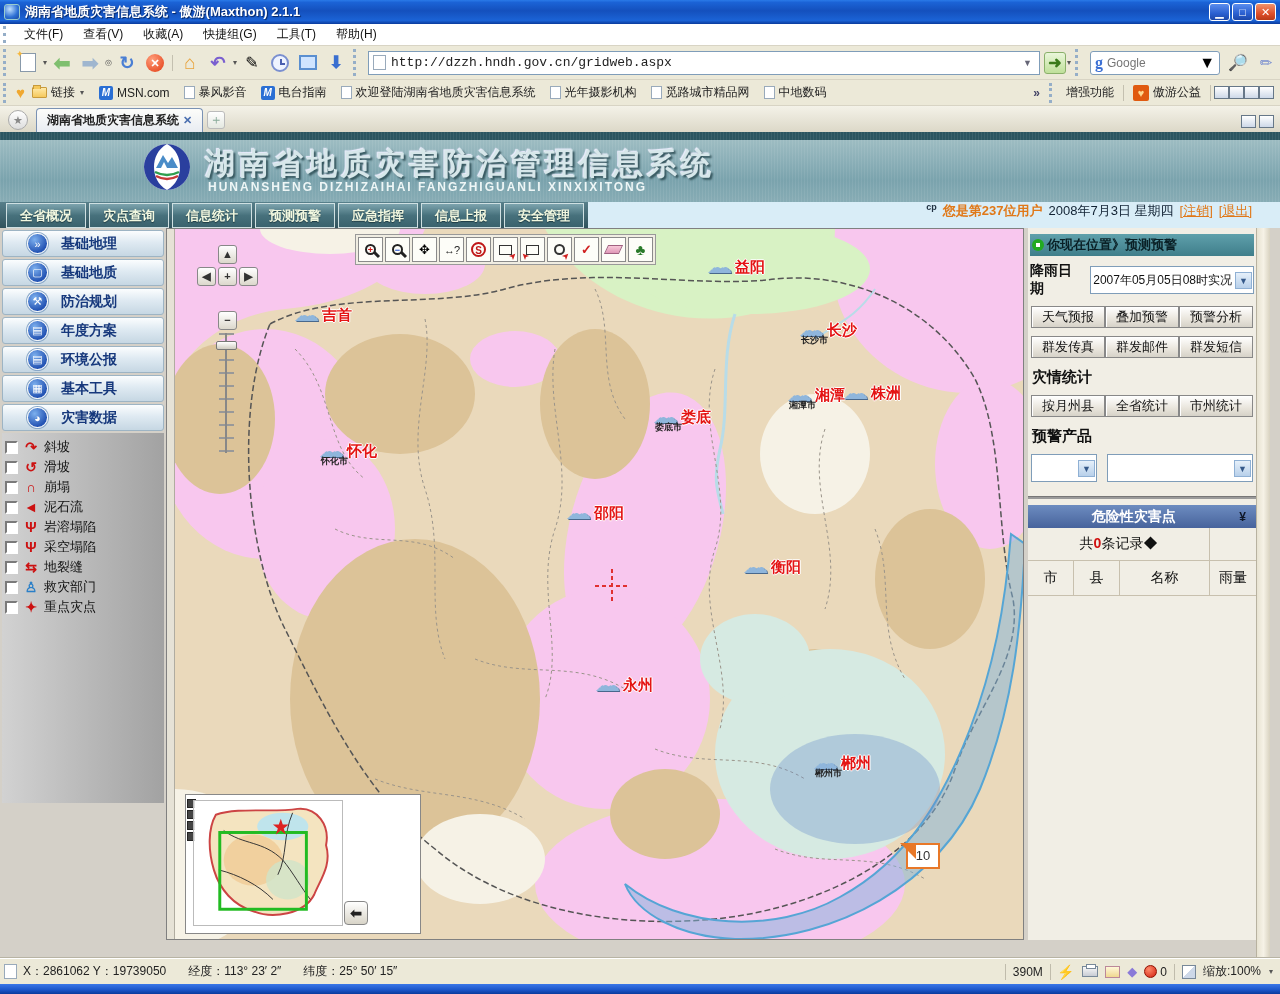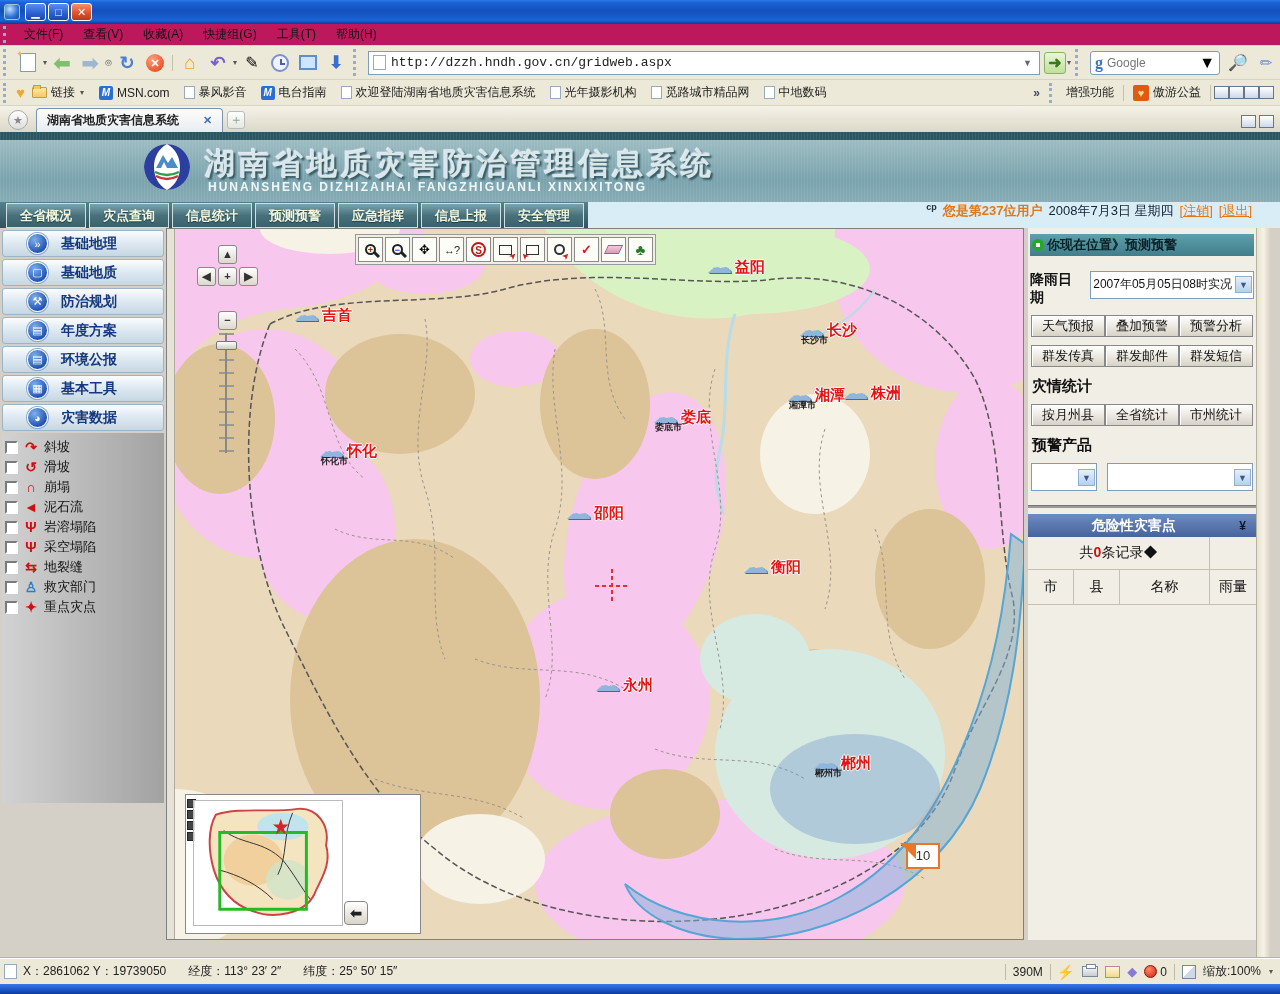--- a/index.html
+++ b/index.html
@@ -14,21 +14,21 @@
     background:radial-gradient(circle at 35% 30%,#bfe0ff,#2c6fd4 60%,#1a4aa0); border:1px solid #9cc;
     margin-right:5px; }
   .titlebar .ttext { font-size:13px; font-weight:bold; text-shadow:1px 1px 1px #05235e; flex:1; }
   .winbtns { display:flex; gap:2px; }
   .winbtn { width:21px; height:18px; border:1px solid #fff; border-radius:3px; color:#fff;
     font-size:11px; line-height:16px; text-align:center;
     background:linear-gradient(180deg,#5a8dee,#2a5fd0 60%,#1d47a8); }
   .winbtn.close { background:linear-gradient(180deg,#f0936c,#df4f2a 60%,#b93a18); }
 
   
-  .menubar { position:absolute; top:24px; left:0; right:0; height:22px; background:#be185d;
+  .menubar { position:absolute; top:24px; left:0; right:0; height:22px; background:#ffffff;
     display:flex; align-items:center; font-size:12px; color:#111; border-bottom:1px solid #d8d4c4; }
   .menubar .grip, .grip { width:5px; height:80%; border-left:3px dotted #95aec8; margin:0 6px 0 3px; }
   .menuitem { padding:2px 10px; }
 
   
   .toolbar { position:absolute; top:46px; left:0; right:0; height:34px; background:#ece9d8;
     display:flex; align-items:center; border-bottom:1px solid #d8d4c4; }
   .tbico { width:24px; height:24px; display:flex; align-items:center; justify-content:center;
     font-size:16px; margin:0 2px; border-radius:3px; }
   .caret { font-size:8px; color:#555; margin:0 1px; }
@@ -70,21 +70,21 @@
   .bmx { display:flex; align-items:center; gap:4px; padding:2px 6px; }
   .sep { width:1px; height:16px; background:#c4c0b0; margin:0 3px; }
   .squareic { width:15px; height:13px; border:1px solid #678; background:linear-gradient(180deg,#fff,#cdd8e8); }
   .maxheart { width:16px; height:16px; background:#e05a10; border-radius:2px; color:#ffd890; text-align:center; line-height:16px; font-size:11px; }
 
   
   .tabbar { position:absolute; top:106px; left:0; right:0; height:26px;
     background:linear-gradient(180deg,#f4f2e8,#dcd8c8); display:flex; align-items:flex-end; }
   .tabstar { width:20px; height:20px; border:1px solid #aaa; border-radius:50%; background:linear-gradient(180deg,#fff,#ddd);
     color:#888; text-align:center; line-height:18px; font-size:11px; margin:0 8px 2px 8px; }
-  .tab { display:flex; align-items:center; gap:24px; height:24px; padding:0 10px;
+  .tab { display:flex; align-items:center; gap:4px; height:24px; padding:0 10px;
     background:linear-gradient(180deg,#fdfdfa,#e8ecf2); border:1px solid #7a92b4; border-bottom:none;
     border-radius:4px 4px 0 0; font-size:12px; font-weight:bold; color:#222; }
   .tab .tclose { color:#4a6fb0; font-size:11px; font-weight:bold; }
   .newtab { width:18px; height:18px; margin:0 0 3px 4px; color:#8a9; border:1px solid #bbb; border-radius:3px;
     background:linear-gradient(180deg,#fff,#e4e8e0); text-align:center; line-height:16px; font-size:13px; }
   .tabend { margin-left:auto; display:flex; gap:3px; padding:0 6px 4px 0; }
 
   
   .page { position:absolute; top:132px; left:0; right:0; height:826px; background:#d4d0c8; }
   .banner { position:absolute; top:0; left:0; right:0; height:88px;
@@ -181,21 +181,21 @@
   .ovbtns span { width:9px; height:9px; background:#444; border:1px solid #222; }
   .ovarrow { position:absolute; left:158px; top:106px; width:24px; height:24px; border:1px solid #888; border-radius:4px;
     background:linear-gradient(180deg,#fff,#d8d4c8); text-align:center; line-height:22px; font-size:14px; color:#222; font-weight:bold; }
 
   
   .rightpanel { position:absolute; left:1028px; width:228px; top:0; bottom:18px; background:#f1eee5; font-size:13px; }
   .locbar { height:22px; margin:6px 2px 4px 2px; background:linear-gradient(180deg,#5fa0ab,#3f7e8a); display:flex;
     align-items:center; font-weight:bold; color:#0a2026; font-size:13px; }
   .locbar .gdot { width:12px; height:12px; border-radius:50%; background:radial-gradient(circle,#fff 0 25%,#22aa22 30%); margin:0 3px 0 2px; }
   .rainrow { display:flex; align-items:center; gap:5px; margin:6px 2px; }
-  .rainrow .rlabel { font-weight:bold; color:#111; font-size:14px;margin-top:9px; }
+  .rainrow .rlabel { font-weight:bold; color:#111; font-size:14px; }
   .select { flex:1; height:28px; background:#fff; border:1px solid #7f9db9; display:flex; align-items:center; }
   .select .sval { flex:1; font-size:12px; padding:0 2px; color:#111; white-space:nowrap; overflow:hidden; }
   .select .sarrow { width:17px; height:17px; margin:1px; background:linear-gradient(180deg,#e6f0fa,#b8d0ea); border:1px solid #8fb0d4;
     color:#35598a; font-size:9px; text-align:center; line-height:16px; }
   .btnrow { display:flex; margin:8px 3px; }
   .xpbtn { flex:1; height:22px; background:linear-gradient(180deg,#fff,#e9e5dc 60%,#d6d2c8);
     border:1px solid #888; box-shadow:inset 1px 1px 0 #fff; font-size:13px; color:#111; text-align:center; line-height:20px; white-space:nowrap; }
   .ptitle { font-size:15px; font-weight:bold; color:#111; margin:10px 4px 2px; }
   .selrow { display:flex; gap:10px; margin:8px 3px; }
   .selrow .select.small { flex:0 0 66px; }
@@ -234,20 +234,21 @@
   .bottomstrip { position:absolute; top:984px; left:0; right:0; height:10px;
     background:linear-gradient(180deg,#3a77e8,#1b55c8 60%,#0a3a9c); }
 </style>
 </head>
 <body>
 
 <div id="win">
 
   <div class="titlebar">
     <div class="appicon"></div>
+    <div class="ttext">湖南省地质灾害信息系统 - 傲游(Maxthon) 2.1.1</div>
     <div class="winbtns">
       <div class="winbtn">▁</div>
       <div class="winbtn">□</div>
       <div class="winbtn close">✕</div>
     </div>
   </div>
 
   <div class="menubar">
     <span class="grip"></span>
     <span class="menuitem">文件(F)</span>

